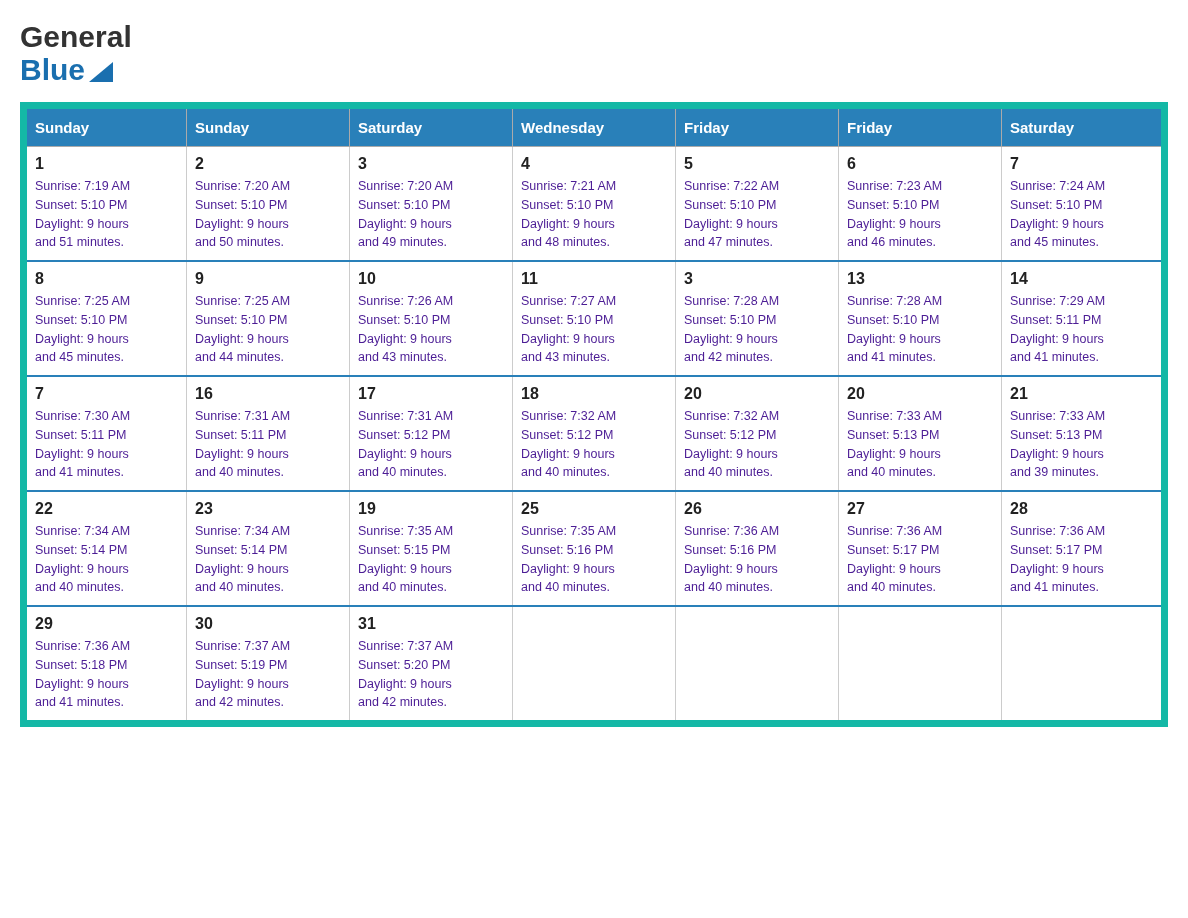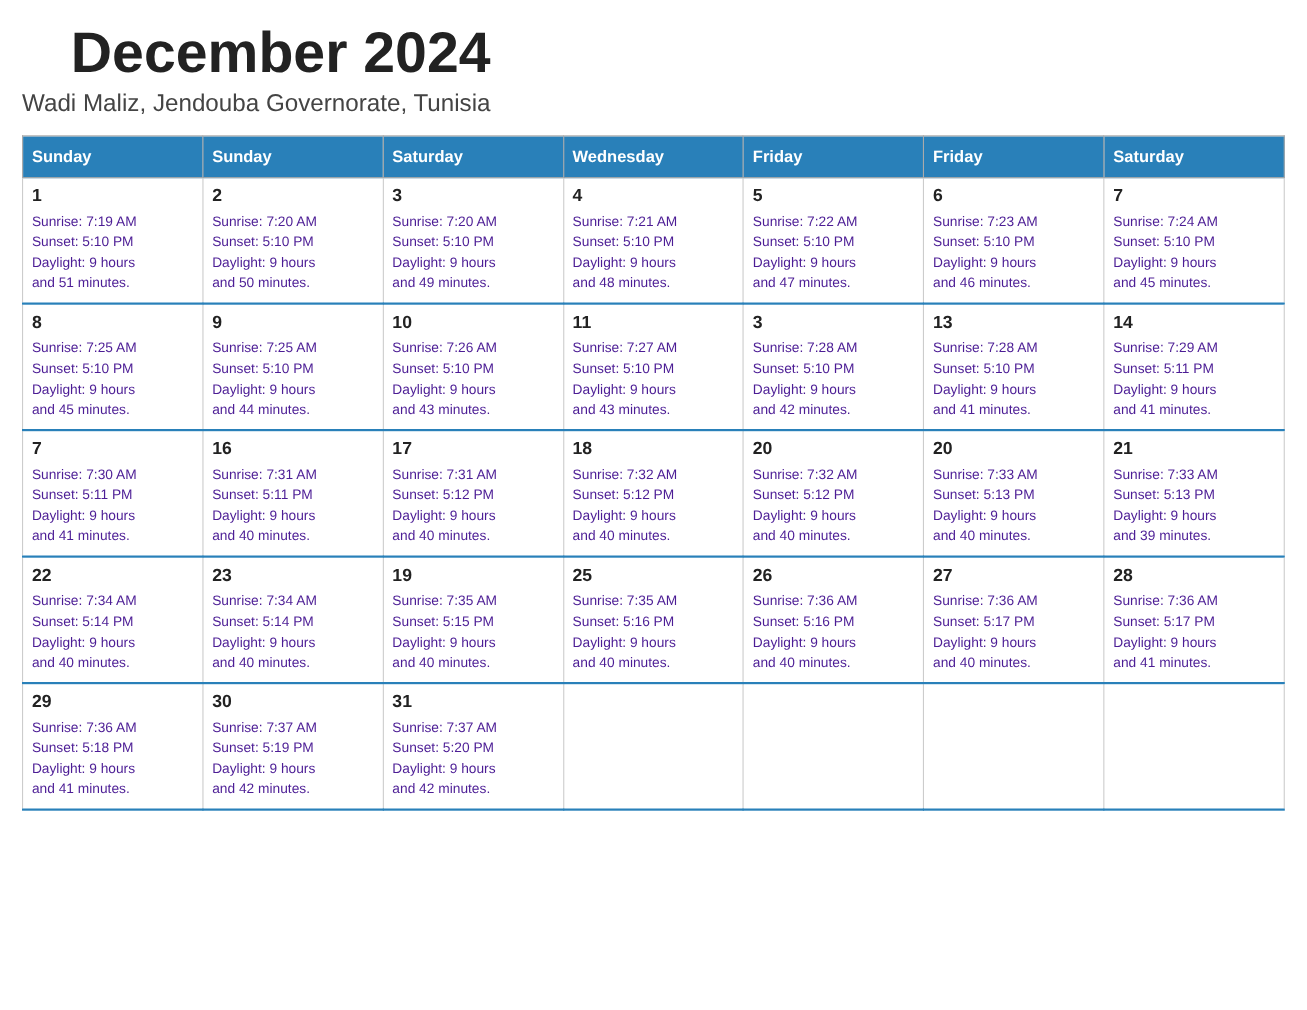--- a/index.html
+++ b/index.html
@@ -26,21 +26,21 @@
       line-height: 1.1;
     }
     .location-title {
       font-size: 22px;
       color: #444;
       margin-top: 4px;
     }
     .calendar {
       width: 100%;
       border-collapse: collapse;
-      border: 1px solid #14b8a6;
+      border: 7px solid #14b8a6;
     }
     .calendar th {
       background-color: #2980b9;
       color: #fff;
       padding: 10px 8px;
       font-size: 15px;
       font-weight: bold;
       text-align: left;
       border: 1px solid #aaa;
     }
@@ -85,23 +85,30 @@
     .logo-blue-text {
       font-size: 30px;
       font-weight: bold;
       color: #1a6faf;
     }
   </style>
 </head>
 <body>
 
 <div class="header">
-  <div class="title-section">
-    <div class="month-title">December 2024</div>
-    <div class="location-title">Wadi Maliz, Jendouba Governorate, Tunisia</div>
+  <div class="logo-wrapper">
+    <div class="logo-text">
+      <span class="logo-general-text">General</span>
+      <div style="display:flex;align-items:center;">
+        <span class="logo-blue-text">Blue</span>
+        <svg width="28" height="28" viewBox="0 0 28 28" style="margin-left:2px;margin-top:4px;">
+          <polygon points="2,24 26,24 26,4" fill="#1a6faf"></polygon>
+        </svg>
+      </div>
+    </div>
   </div>
 </div>
 
 <table class="calendar">
   <thead>
     <tr>
       <th>Sunday</th>
       <th>Sunday</th>
       <th>Saturday</th>
       <th>Wednesday</th>

